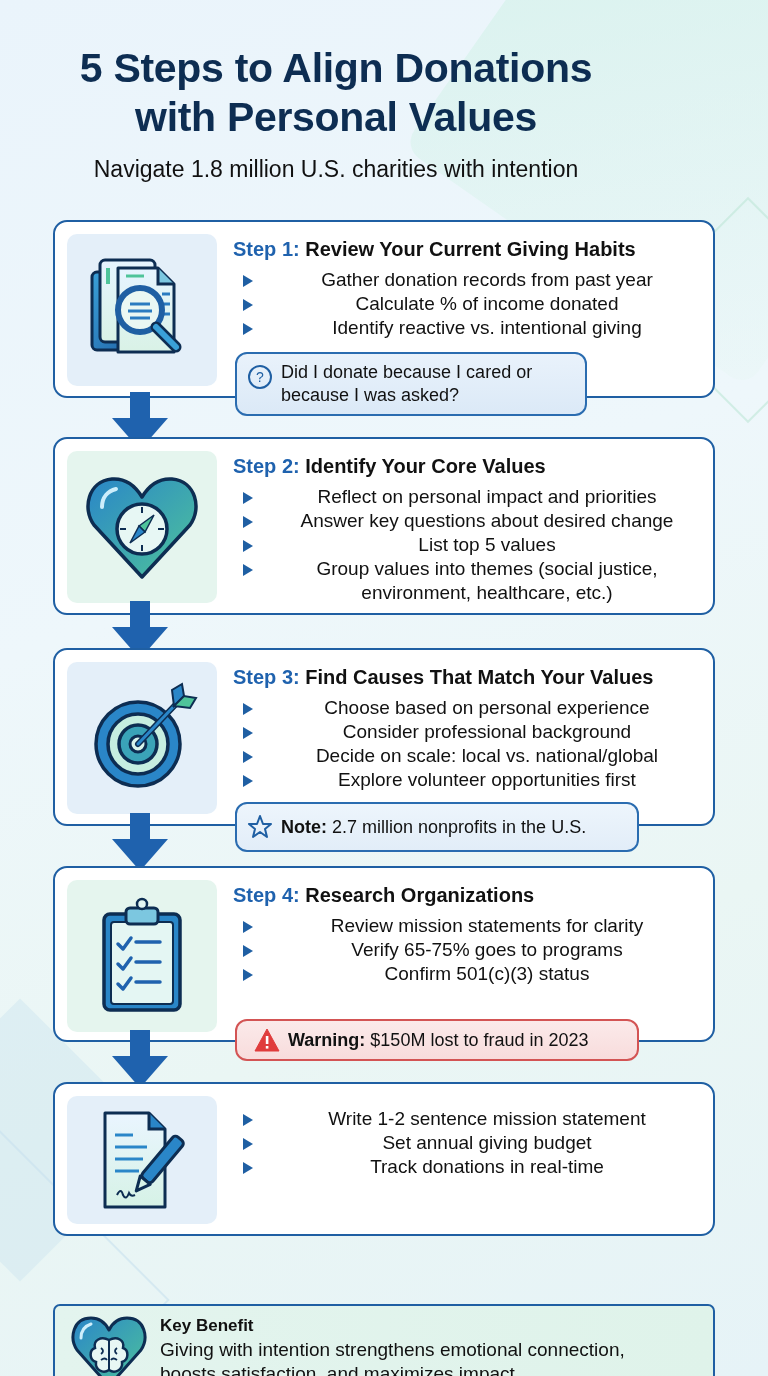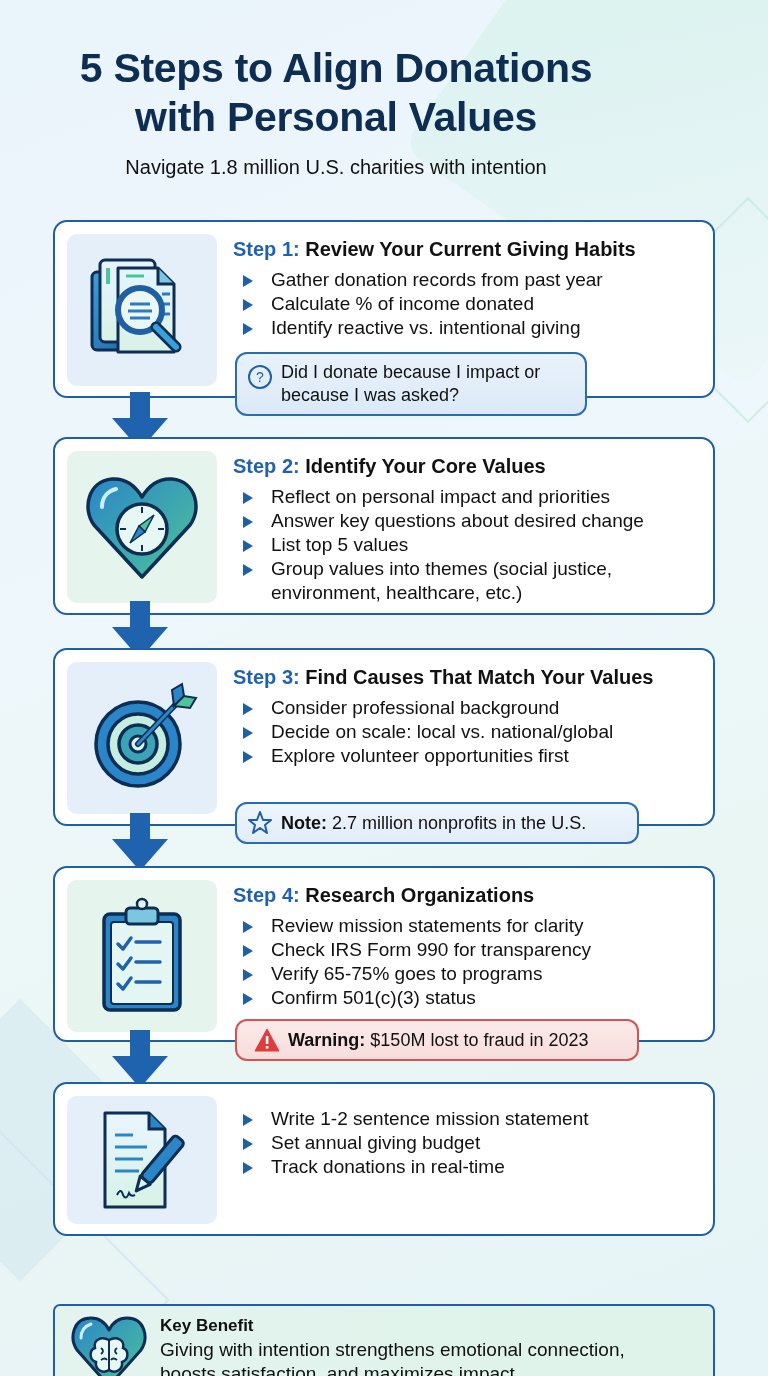--- a/index.html
+++ b/index.html
@@ -15,37 +15,37 @@
   }
   .bg1 { right: -120px; top: -60px; width: 420px; height: 360px; background: linear-gradient(135deg, rgba(200,240,225,.55), rgba(225,245,238,.2)); transform: rotate(35deg); border-radius: 20px; }
   .bg2 { right: -60px; top: 230px; width: 160px; height: 160px; border: 2px solid rgba(190,230,215,.6); transform: rotate(45deg); }
   .bg3 { left: -80px; top: 1040px; width: 200px; height: 200px; background: rgba(205,228,240,.45); transform: rotate(45deg); }
   .bg4 { left: -120px; top: 1180px; width: 240px; height: 240px; border: 2px solid rgba(200,225,238,.6); transform: rotate(45deg); }
 
   .header { position: absolute; top: 44px; left: 0; width: 672px; text-align: center; }
   .title {
     font-weight: 700; font-size: 41px; line-height: 49px; color: #0d2d52; letter-spacing: -0.3px;
   }
-  .subtitle { margin-top: 14px; font-size: 20px; color: #111; }
+  .subtitle { margin-top: 14px; font-size: 23px; color: #111; }
 
   .card {
     position: absolute; left: 53px; width: 662px;
     background: #fff; border: 2.5px solid #1f5fa3; border-radius: 14px;
   }
   .icon-tile {
     position: absolute; left: 12px; top: 12px; width: 150px;
     border-radius: 10px;
     display: flex; align-items: center; justify-content: center;
   }
   .tile-blue { background: #e4eff9; }
   .tile-green { background: #e5f5ee; }
   .card-body { position: absolute; left: 178px; right: 10px; }
   .step-title { font-size: 20px; font-weight: 700; color: #111; white-space: nowrap; }
   .step-num { color: #1f62ae; }
-  ul.bullets { list-style: none; margin-top: 7px; margin-left: 6px; }
+  ul.bullets { list-style: none; margin-top: 7px; margin-left: 6px; text-align: center; }
   ul.bullets li {
     position: relative; padding-left: 32px; font-size: 19px; line-height: 24px; color: #111;
   }
   ul.bullets li::before {
     content: ""; position: absolute; left: 4px; top: 7px;
     border-left: 10px solid #1f5fa3; border-top: 6px solid transparent; border-bottom: 6px solid transparent;
   }
 
   .callout {
     position: absolute; border-radius: 12px; font-size: 18px; line-height: 23px; color: #111;
@@ -122,21 +122,21 @@
       <li>Calculate % of income donated</li>
       <li>Identify reactive vs. intentional giving</li>
     </ul>
   </div>
   <div class="callout callout-q" style="left:180px;top:130px;width:352px;height:64px;">
     <svg width="26" height="26" viewBox="0 0 26 26" style="flex:none;align-self:flex-start;margin-top:6px;">
       <circle cx="13" cy="13" r="11" fill="none" stroke="#1f5fa3" stroke-width="2"></circle>
       <text x="13" y="18" text-anchor="middle" font-size="14" font-family="Liberation Sans, sans-serif" fill="#1f5fa3">?</text>
     </svg>
     <div>
-      <div>Did I donate because I impact or</div>
+      <div>Did I donate because I cared or</div>
       <div>because I was asked?</div>
     </div>
   </div>
 </div>
 
 <svg class="arrow" style="top:392px;" height="60" viewBox="0 0 56 60">
   <rect x="18" y="0" width="20" height="28" fill="#1f62ae"></rect>
   <polygon points="0,26 56,26 28,58" fill="#1f62ae"></polygon>
 </svg>
 
@@ -192,26 +192,27 @@
       <polygon points="92,28 90,12 100,6 102,18" fill="#2a86c8" stroke="#0d2d52" stroke-width="2"></polygon>
       <polygon points="92,28 108,30 114,20 102,18" fill="#4fc49a" stroke="#0d2d52" stroke-width="2"></polygon>
     </svg>
   </div>
   <div class="card-body" style="top:16px;">
     <div class="step-title">
       <span class="step-num">Step 3:</span>
       <span>Find Causes That Match Your Values</span>
     </div>
     <ul class="bullets">
+      <li>Choose based on personal experience</li>
       <li>Consider professional background</li>
       <li>Decide on scale: local vs. national/global</li>
       <li>Explore volunteer opportunities first</li>
     </ul>
   </div>
-  <div class="callout callout-note" style="left:180px;top:152px;width:404px;height:42px;">
+  <div class="callout callout-note" style="left:180px;top:152px;width:404px;height:50px;">
     <svg width="26" height="26" viewBox="0 0 26 26" style="flex:none;">
       <polygon points="13,2 16,10 24,10 18,15 20,23 13,18 6,23 8,15 2,10 10,10" fill="none" stroke="#1f5fa3" stroke-width="2" stroke-linejoin="round"></polygon>
     </svg>
     <div>
       <b>Note:</b>
       <span>2.7 million nonprofits in the U.S.</span>
     </div>
   </div>
 </div>
 
@@ -235,21 +236,20 @@
       <line x1="54" y1="86" x2="78" y2="86" stroke="#1f62ae" stroke-width="3.5" stroke-linecap="round"></line>
     </svg>
   </div>
   <div class="card-body" style="top:16px;">
     <div class="step-title">
       <span class="step-num">Step 4:</span>
       <span>Research Organizations</span>
     </div>
     <ul class="bullets">
       <li>Review mission statements for clarity</li>
-      <li>Check IRS Form 990 for transparency</li>
       <li>Verify 65-75% goes to programs</li>
       <li>Confirm 501(c)(3) status</li>
     </ul>
   </div>
   <div class="callout callout-warn" style="left:180px;top:151px;width:404px;height:42px;">
     <svg width="26" height="24" viewBox="0 0 26 24" style="flex:none;">
       <polygon points="13,1 25,23 1,23" fill="#e03c3c" stroke="#e03c3c" stroke-width="1" stroke-linejoin="round"></polygon>
       <rect x="11.8" y="8" width="2.6" height="8" fill="#fff"></rect>
       <rect x="11.8" y="18" width="2.6" height="2.6" fill="#fff"></rect>
     </svg>

